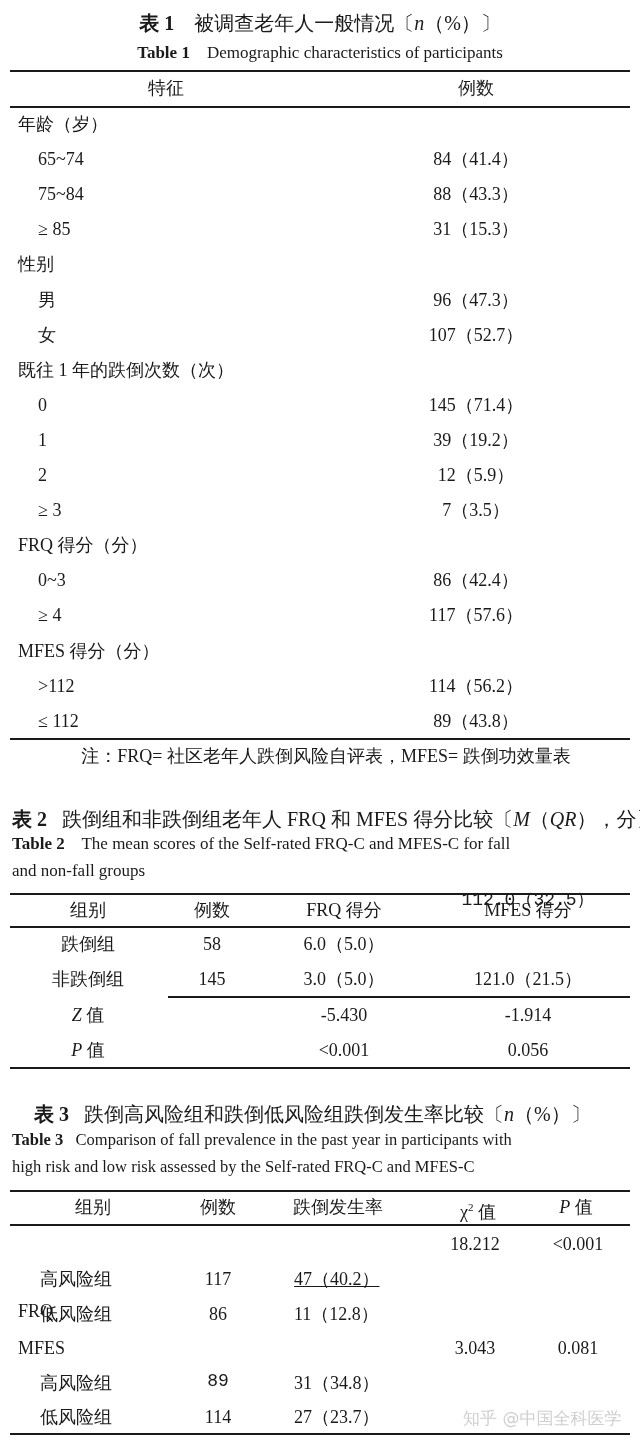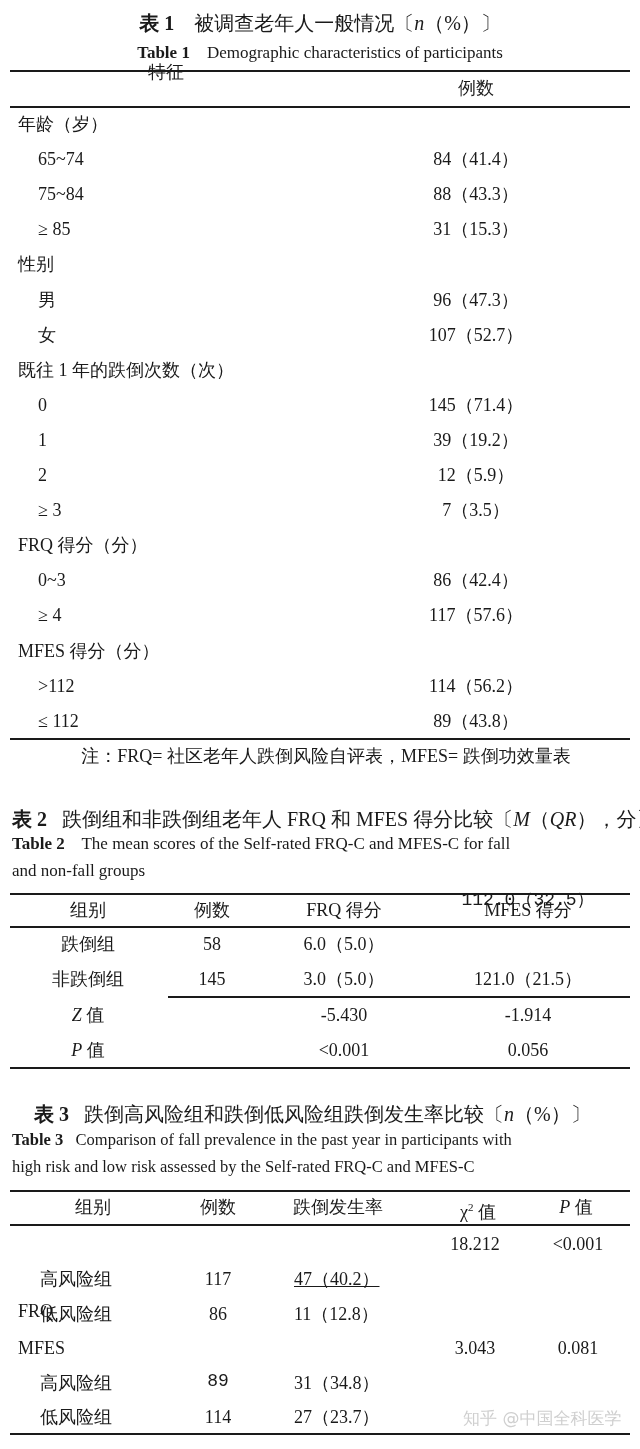--- a/index.html
+++ b/index.html
@@ -22,21 +22,21 @@
 <div class="abs title-cn center" style="left:320px; top:10px;">
   <span class="bold">表 1</span>&nbsp;&nbsp;&nbsp;
   <span>被调查老年人一般情况〔</span><span class="ital">n</span><span>（%）〕</span>
 </div>
 <div class="abs title-en center" style="left:320px; top:43px;">
   <span class="bold">Table 1</span>&nbsp;&nbsp;&nbsp;
   <span>Demographic characteristics of participants</span>
 </div>
 
 <div class="rule" style="left:10px; width:620px; top:70px;"></div>
-<div class="cell center" style="left:166px; top:60px;">特征</div>
+<div class="cell center" style="left:166px; top:76px;">特征</div>
 <div class="cell center" style="left:476px; top:76px;">例数</div>
 <div class="rule thin" style="left:10px; width:620px; top:106px;"></div>
 
 <div id="t1-body">
     <div class="cell" style="left: 18px; top: 112px;">年龄（岁）</div>
     <div class="cell" style="left: 38px; top: 147px;">65~74</div>
     <div class="cell center" style="left: 476px; top: 147px;">84（41.4）</div>
     <div class="cell" style="left: 38px; top: 182px;">75~84</div>
     <div class="cell center" style="left: 476px; top: 182px;">88（43.3）</div>
     <div class="cell" style="left: 38px; top: 217px;">≥ 85</div>

